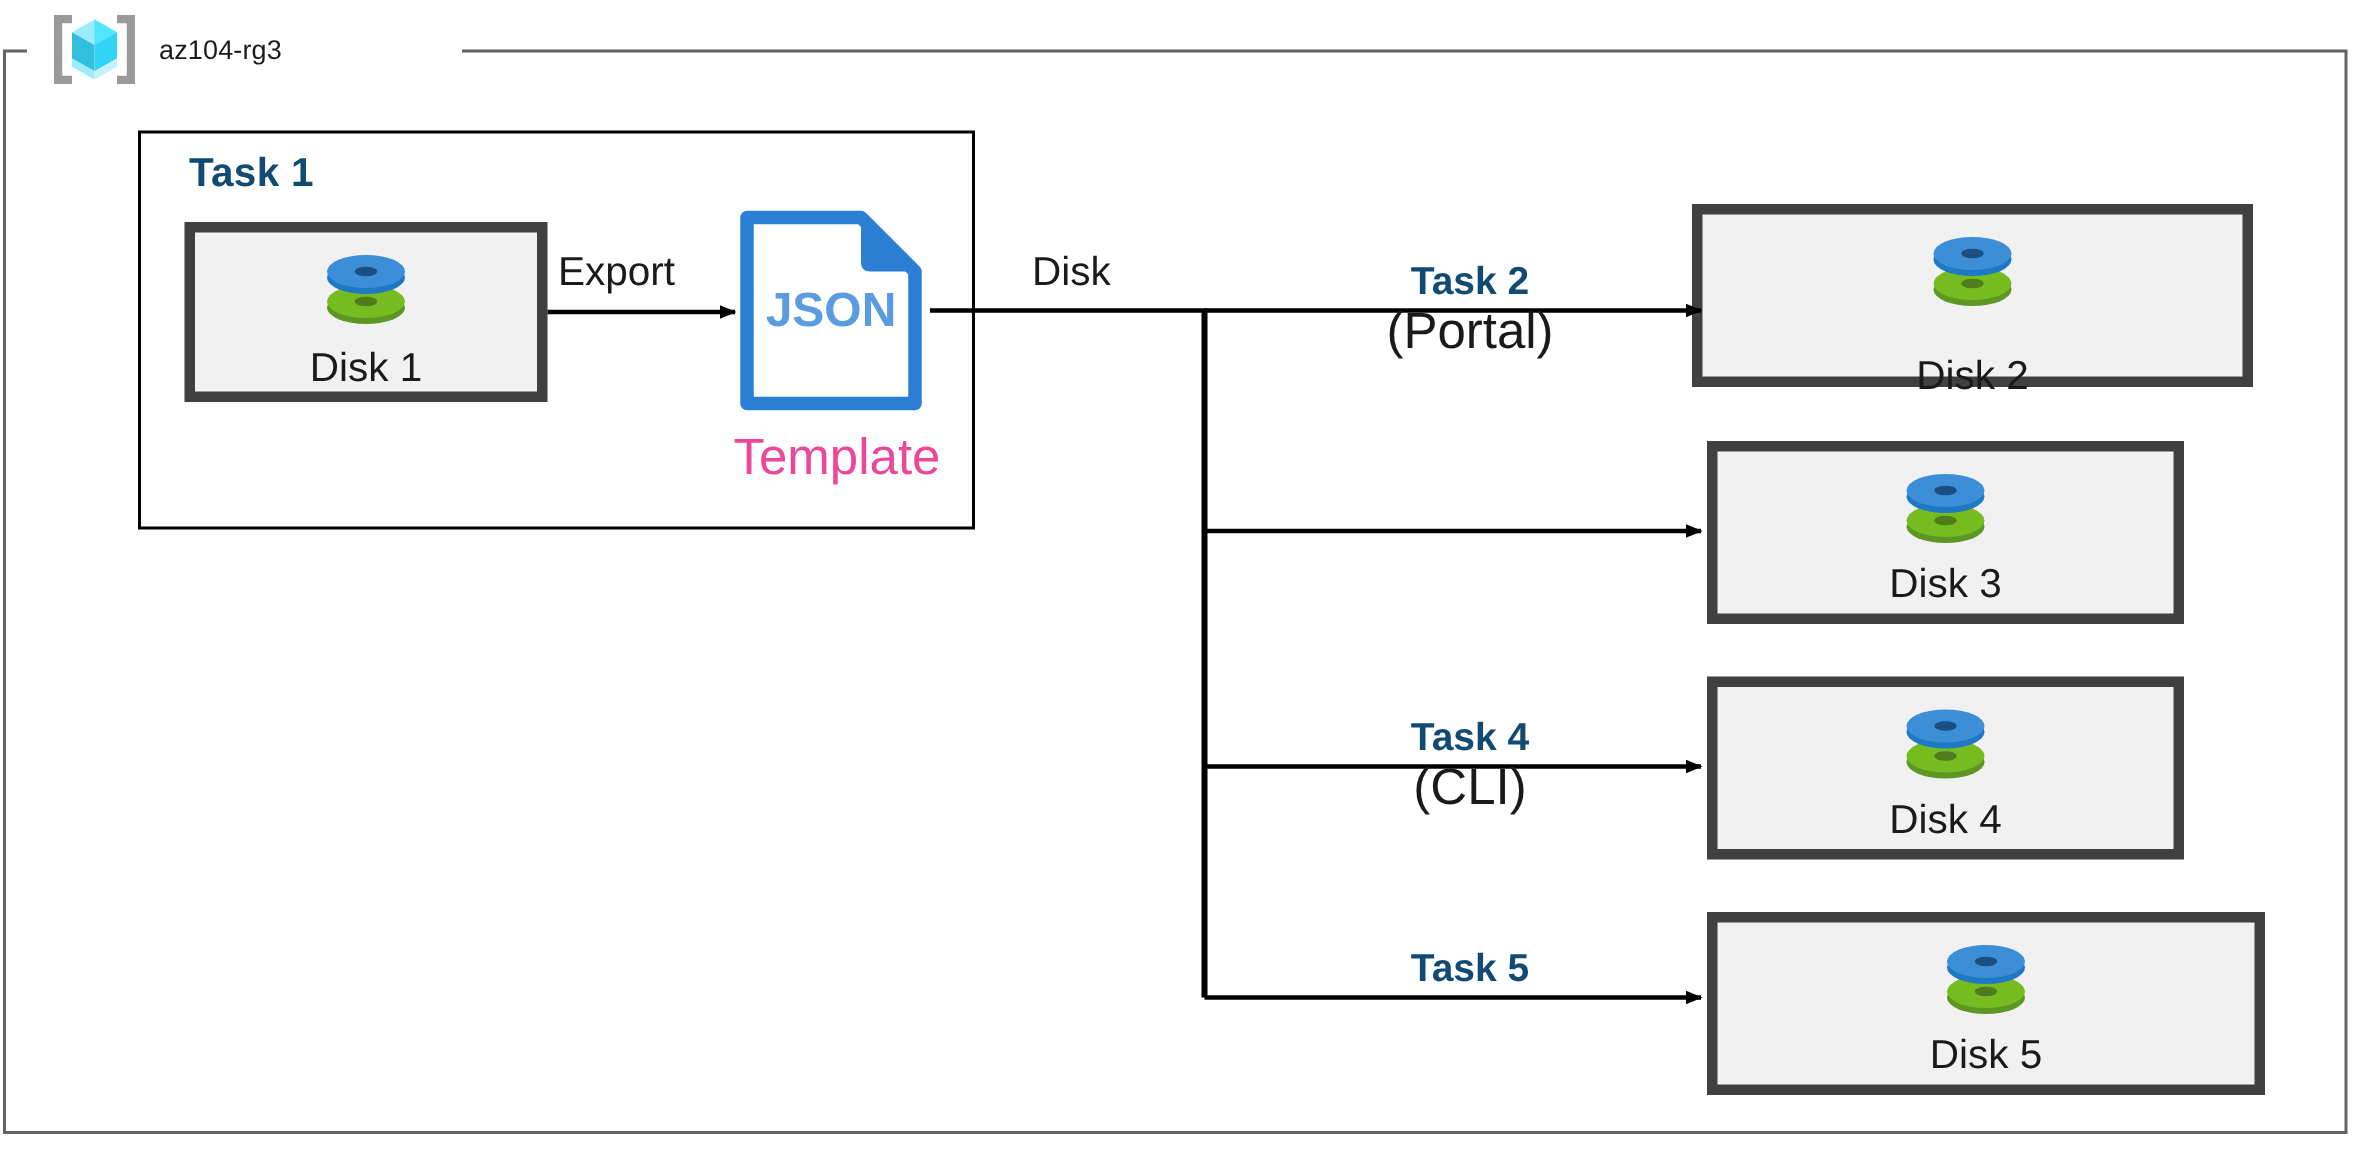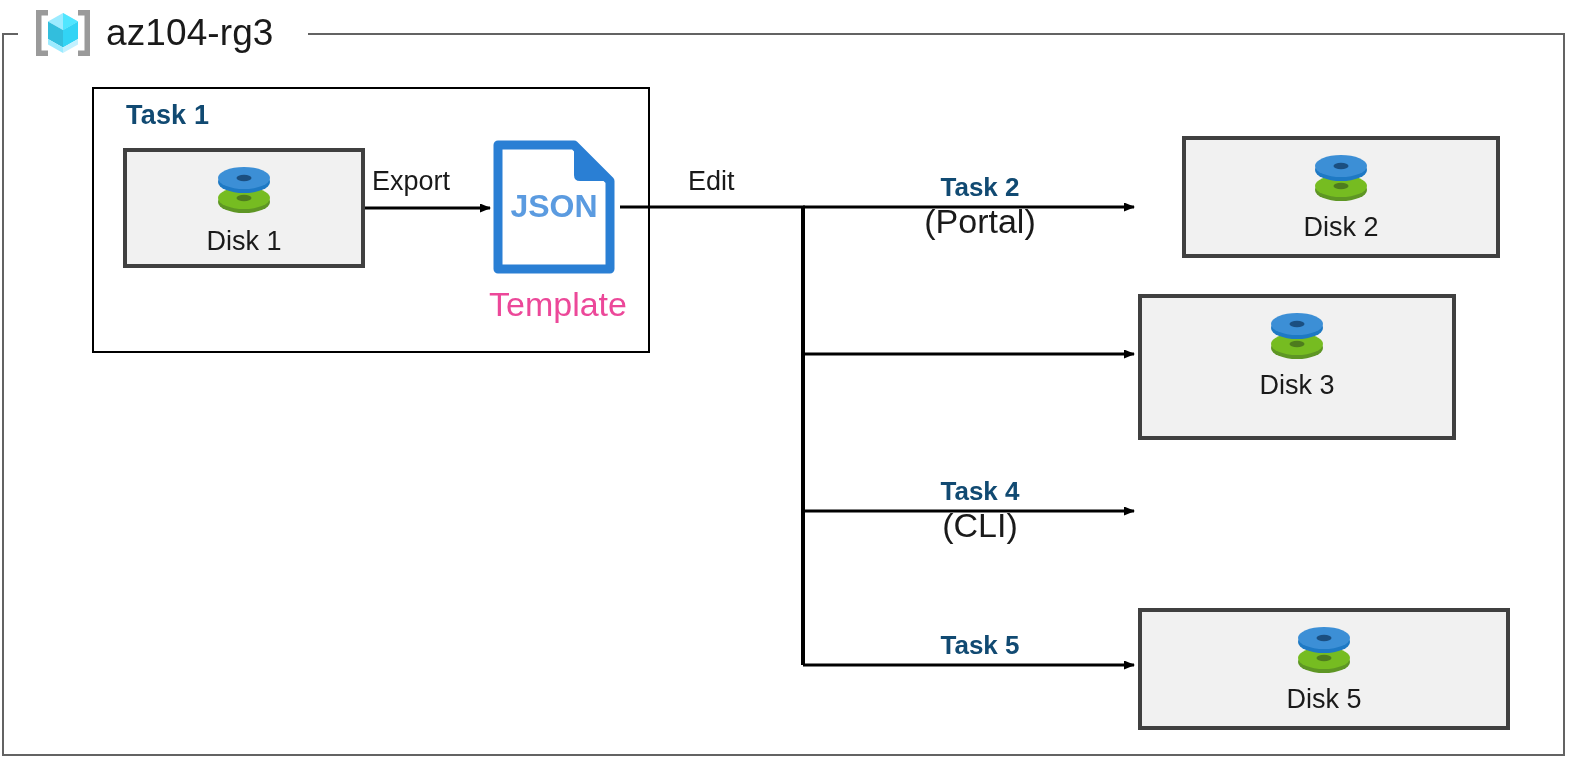--- a/index.html
+++ b/index.html
@@ -40,21 +40,21 @@
   .rg-header {
     position: absolute;
     left: 30px;
     top: 4px;
     height: 58px;
     display: flex;
     align-items: center;
     gap: 10px;
   }
   .rg-title {
-    font-size: 37px;
+    font-size: 18px;
     color: #1a1a1a;
     letter-spacing: 0.1px;
     white-space: nowrap;
   }
 
   
   .rg-icon { width: 66px; height: 54px; display:block; }
 
   
   .task1-box {
@@ -73,21 +73,21 @@
     top: 100px;
     font-size: 27px;
     font-weight: bold;
     color: #114A72;
     letter-spacing: 0.2px;
   }
 
   
   .disk-tile {
     position: absolute;
-    border: 4px solid #404040;
+    border: 7px solid #404040;
     background: #f1f1f1;
     box-sizing: border-box;
     display: flex;
     flex-direction: column;
     align-items: center;
     justify-content: flex-start;
   }
   .disk-icon { display: block; }
   .disk-caption {
     font-size: 27px;
@@ -201,48 +201,61 @@
     <span>
       <svg width="124" height="136" viewBox="0 0 124 136" xmlns="http://www.w3.org/2000/svg">
         <path d="M6 6 L82 6 L118 42 L118 130 L6 130 Z" fill="#ffffff" stroke="#2A7FD4" stroke-width="9" stroke-linejoin="round"></path>
         <path d="M82 6 L118 42 L88 42 Q82 42 82 36 Z" fill="#2A7FD4"></path>
         <text x="62" y="78" text-anchor="middle" font-family="'Liberation Sans', sans-serif" font-size="32" font-weight="bold" fill="#5B9BE0">JSON</text>
       </svg>
     </span>
     <div class="tmpl-caption">Template</div>
   </div>
 
-  <div class="disk-tile" style="left:1182px; top:136px; width:318px; height:122px;">
+  <div class="disk-tile" style="left:1128px; top:136px; width:374px; height:122px;gap:19px;">
     <span class="disk-icon" style="margin-top:10px;">
       <svg width="62" height="56" viewBox="0 0 62 56" xmlns="http://www.w3.org/2000/svg">
         <ellipse cx="31" cy="40" rx="26" ry="11" fill="#5E9624"></ellipse>
         <ellipse cx="31" cy="36" rx="26" ry="11" fill="#76BC21"></ellipse>
         <ellipse cx="31" cy="36" rx="7.5" ry="3.2" fill="#4E7C1E"></ellipse>
         <ellipse cx="31" cy="20" rx="26" ry="11" fill="#1E79C4"></ellipse>
         <ellipse cx="31" cy="16" rx="26" ry="11" fill="#3C8FD6"></ellipse>
         <ellipse cx="31" cy="16" rx="7.5" ry="3.2" fill="#1B4F80"></ellipse>
       </svg>
     </span>
     <span class="disk-caption" style="margin-top:4px;">Disk 2</span>
   </div>
 
-  <div class="disk-tile" style="left:1138px; top:294px; width:318px; height:146px;">
+  <div class="disk-tile" style="left:1138px; top:294px; width:318px; height:122px;">
     <span class="disk-icon" style="margin-top:10px;">
       <svg width="62" height="56" viewBox="0 0 62 56" xmlns="http://www.w3.org/2000/svg">
         <ellipse cx="31" cy="40" rx="26" ry="11" fill="#5E9624"></ellipse>
         <ellipse cx="31" cy="36" rx="26" ry="11" fill="#76BC21"></ellipse>
         <ellipse cx="31" cy="36" rx="7.5" ry="3.2" fill="#4E7C1E"></ellipse>
         <ellipse cx="31" cy="20" rx="26" ry="11" fill="#1E79C4"></ellipse>
         <ellipse cx="31" cy="16" rx="26" ry="11" fill="#3C8FD6"></ellipse>
         <ellipse cx="31" cy="16" rx="7.5" ry="3.2" fill="#1B4F80"></ellipse>
       </svg>
     </span>
     <span class="disk-caption" style="margin-top:4px;">Disk 3</span>
   </div>
 
+  <div class="disk-tile" style="left:1138px; top:451px; width:318px; height:122px;">
+    <span class="disk-icon" style="margin-top:10px;">
+      <svg width="62" height="56" viewBox="0 0 62 56" xmlns="http://www.w3.org/2000/svg">
+        <ellipse cx="31" cy="40" rx="26" ry="11" fill="#5E9624"></ellipse>
+        <ellipse cx="31" cy="36" rx="26" ry="11" fill="#76BC21"></ellipse>
+        <ellipse cx="31" cy="36" rx="7.5" ry="3.2" fill="#4E7C1E"></ellipse>
+        <ellipse cx="31" cy="20" rx="26" ry="11" fill="#1E79C4"></ellipse>
+        <ellipse cx="31" cy="16" rx="26" ry="11" fill="#3C8FD6"></ellipse>
+        <ellipse cx="31" cy="16" rx="7.5" ry="3.2" fill="#1B4F80"></ellipse>
+      </svg>
+    </span>
+    <span class="disk-caption" style="margin-top:4px;">Disk 4</span>
+  </div>
 
   <div class="disk-tile" style="left:1138px; top:608px; width:372px; height:122px;">
     <span class="disk-icon" style="margin-top:10px;">
       <svg width="62" height="56" viewBox="0 0 62 56" xmlns="http://www.w3.org/2000/svg">
         <ellipse cx="31" cy="40" rx="26" ry="11" fill="#5E9624"></ellipse>
         <ellipse cx="31" cy="36" rx="26" ry="11" fill="#76BC21"></ellipse>
         <ellipse cx="31" cy="36" rx="7.5" ry="3.2" fill="#4E7C1E"></ellipse>
         <ellipse cx="31" cy="20" rx="26" ry="11" fill="#1E79C4"></ellipse>
         <ellipse cx="31" cy="16" rx="26" ry="11" fill="#3C8FD6"></ellipse>
         <ellipse cx="31" cy="16" rx="7.5" ry="3.2" fill="#1B4F80"></ellipse>
@@ -265,21 +278,21 @@
     <line x1="803" y1="207" x2="803" y2="665" stroke="#000" stroke-width="4"></line>
 
     <line x1="803" y1="207" x2="1134" y2="207" stroke="#000" stroke-width="3" marker-end="url(#ah)"></line>
     <line x1="803" y1="354" x2="1134" y2="354" stroke="#000" stroke-width="3" marker-end="url(#ah)"></line>
     <line x1="803" y1="511" x2="1134" y2="511" stroke="#000" stroke-width="3" marker-end="url(#ah)"></line>
     <line x1="803" y1="665" x2="1134" y2="665" stroke="#000" stroke-width="3" marker-end="url(#ah)"></line>
   </svg>
 
   <div class="edge-label" style="left:372px; top:166px;">Export</div>
 
-  <div class="edge-label" style="left:688px; top:166px;">Edit</div>
+  <div class="edge-label" style="left:688px; top:166px;">Disk</div>
 
   <div class="task-edge" style="left:815px; top:174px;">
     <span class="t-name">Task 2</span>
     <span class="t-tool">(Portal)</span>
   </div>
 
 
   <div class="task-edge" style="left:815px; top:478px;">
     <span class="t-name">Task 4</span>
     <span class="t-tool">(CLI)</span>

